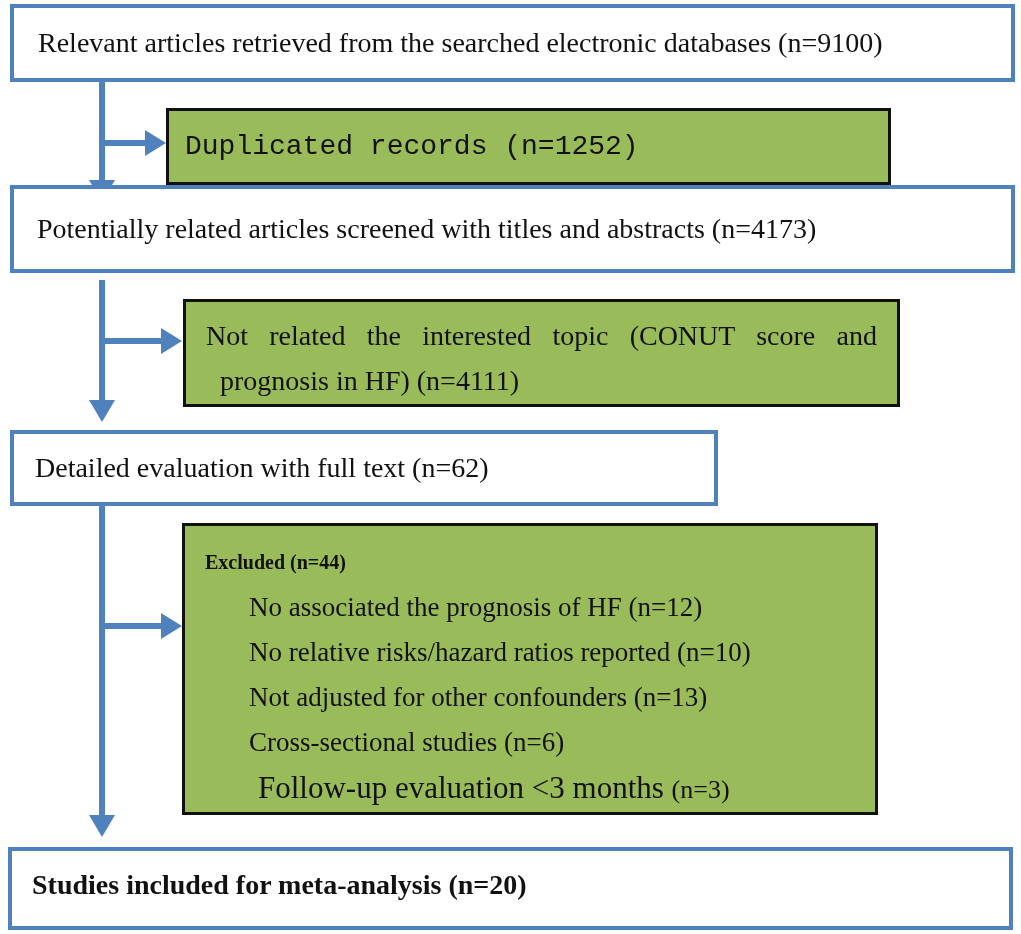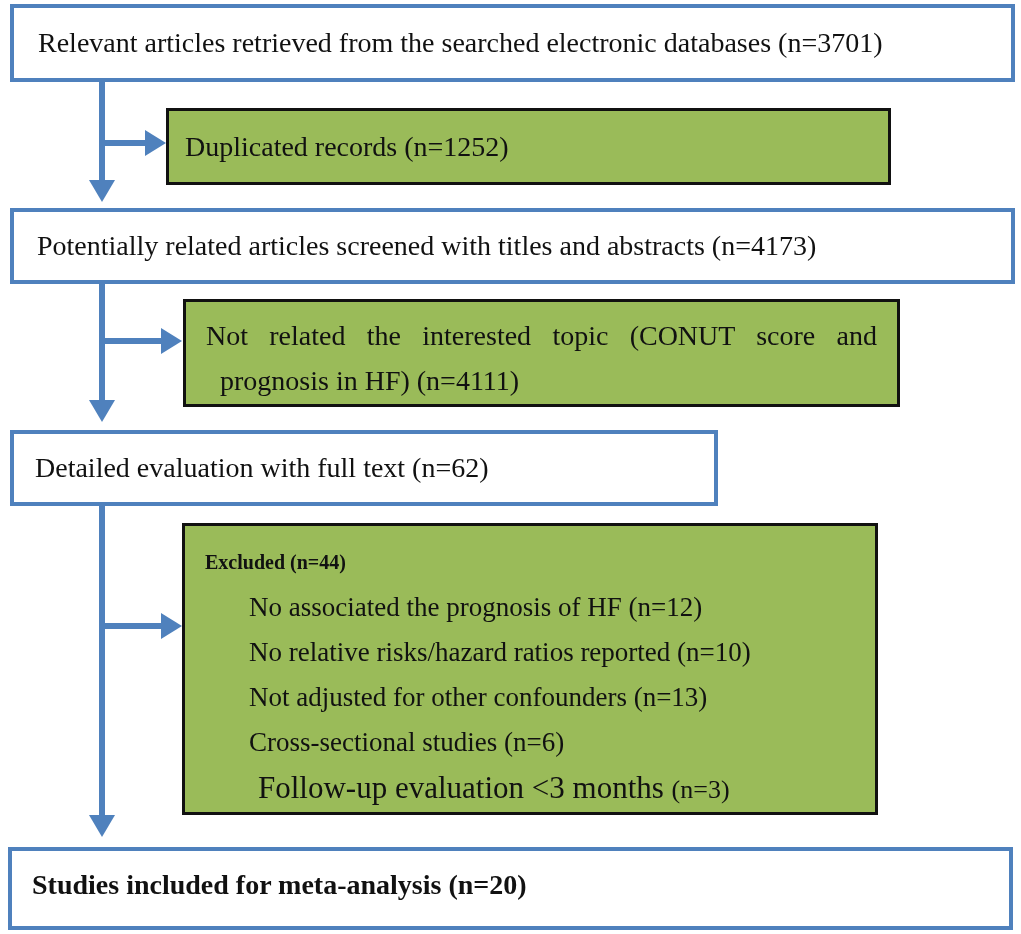--- a/index.html
+++ b/index.html
@@ -28,38 +28,38 @@
     line-height:1.2;
   }
   .gbox{
     position:absolute;
     box-sizing:border-box;
     background:var(--green);
     border:3px solid var(--ink);
     font-size:28px;
     line-height:1.2;
   }
-  .gbox.center{display:flex;align-items:center;}
+  .gbox.center{display:flex;align-items:center;font-family:Liberation Mono, monospace;}
   .vline,.hline{position:absolute;background:var(--blue);}
   .head-down{
     position:absolute;width:0;height:0;
     border-left:13px solid transparent;
     border-right:13px solid transparent;
     border-top:22px solid var(--blue);
   }
   .head-right{
     position:absolute;width:0;height:0;
     border-top:13px solid transparent;
     border-bottom:13px solid transparent;
     border-left:21px solid var(--blue);
   }
   
   #box1{left:10px;top:4px;width:1005px;height:78px;padding-left:24px;}
   #green1{left:166px;top:108px;width:725px;height:77px;padding-left:16px;}
-  #box2{left:10px;top:208px;width:1005px;height:76px;padding-left:23px;}
+  #box2{left:10px;top:185px;width:1005px;height:88px;padding-left:23px;}
   #green2{left:183px;top:299px;width:717px;height:108px;padding:11px 20px 0 20px;}
   #green2 .jline{text-align:justify;text-align-last:justify;line-height:45px;}
   #green2 .line2{padding-left:14px;line-height:45px;}
   #box3{left:10px;top:430px;width:708px;height:76px;padding-left:21px;font-size:28px;}
   #excluded{left:182px;top:523px;width:696px;height:292px;padding:14px 16px 0 20px;}
   #excluded .ex-title{font-weight:bold;font-size:20px;line-height:45px;}
   #excluded .ex-item{font-size:27px;line-height:45px;padding-left:44px;}
   #excluded .ex-last{font-size:31px;line-height:45px;padding-left:53px;}
   #excluded .ex-last .ncount{font-size:26px;}
   #box4{left:8px;top:847px;width:1005px;height:83px;padding-left:20px;padding-bottom:8px;font-weight:bold;}
@@ -78,21 +78,21 @@
   #d3{left:89px;top:815px;}
   #h3{left:99px;top:623px;width:62px;height:6px;}
   #r3{left:161px;top:613px;}
 </style>
 </head>
 <body>
 
 <div class="canvas">
 
   <div class="wbox" id="box1">
-    <span>Relevant articles retrieved from the searched electronic databases (n=3701)</span>
+    <span>Relevant articles retrieved from the searched electronic databases (n=9100)</span>
   </div>
 
   <div class="vline" id="v1"></div>
   <div class="head-down" id="d1"></div>
   <div class="hline" id="h1"></div>
   <div class="head-right" id="r1"></div>
 
   <div class="gbox center" id="green1">
     <span>Duplicated records (n=1252)</span>
   </div>

